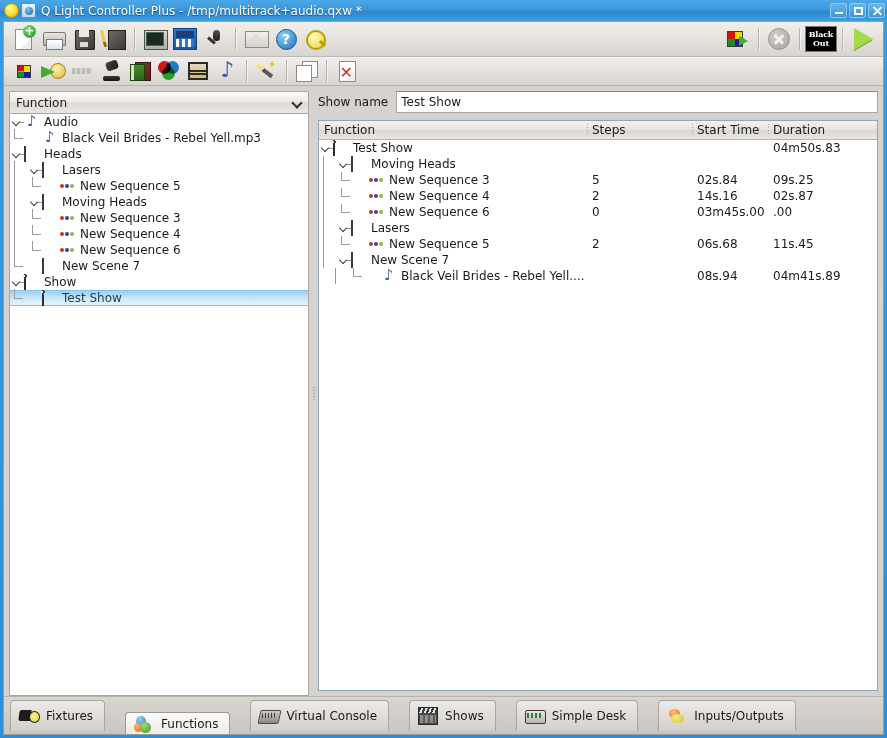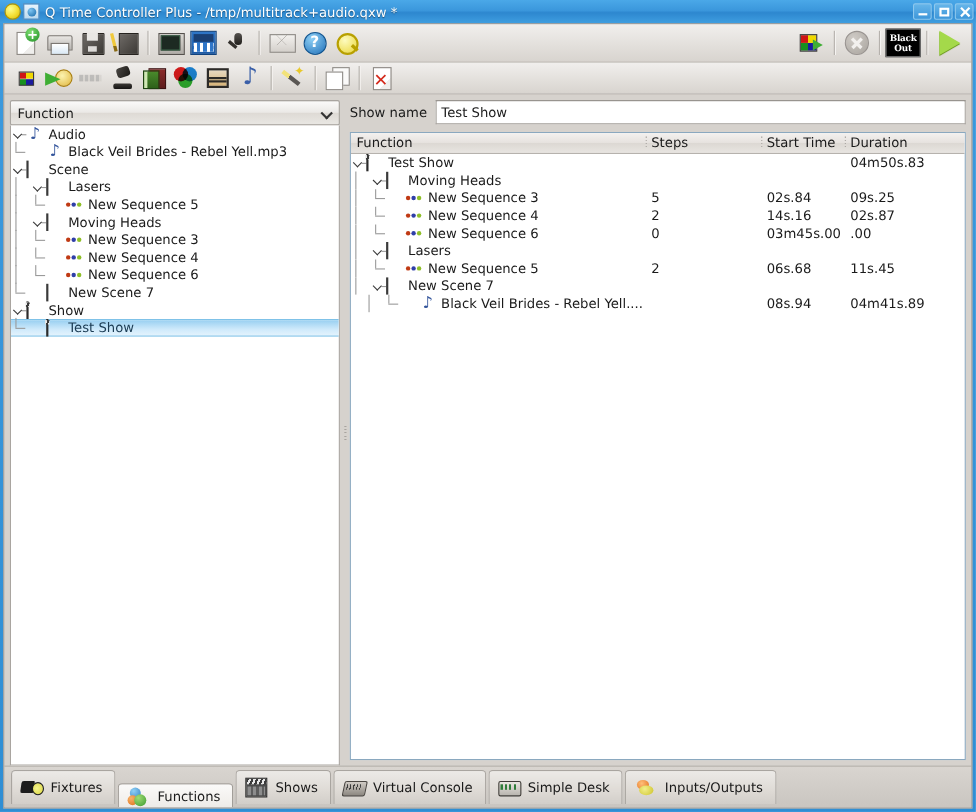--- a/index.html
+++ b/index.html
@@ -295,21 +295,21 @@
   .dname { display: flex; align-items: center; overflow: hidden; }
   .dcell { flex: 0 0 auto; }
 
   
   .tabbar {
     flex: 0 0 auto; height: 38px;
     background: linear-gradient(to bottom, #d9d5d0, #c9c5c0);
     border-top: 1px solid #b5b1ac;
     display: flex; align-items: flex-end;
     padding: 0 6px;
-    gap: 2px;
+    gap: 20px;
   }
   .tab {
     height: 31px;
     display: flex; align-items: center; gap: 7px;
     padding: 0 11px 0 8px;
     background: linear-gradient(to bottom, #eceae7 0%, #dedad5 60%, #d2cec9 100%);
     border: 1px solid #a9a5a0;
     border-bottom: none;
     border-radius: 4px 4px 0 0;
     font-size: 12px; color: #1a1a1a;
@@ -654,21 +654,21 @@
 </head>
 <body>
 
 <div class="window">
 
   <div class="titlebar">
     <div class="title-icons">
       <span class="ico-sun"></span>
       <span class="ico-app"></span>
     </div>
-    <div class="title-text">Q Time Controller Plus - /tmp/multitrack+audio.qxw *</div>
+    <div class="title-text">Q Light Controller Plus - /tmp/multitrack+audio.qxw *</div>
     <div class="win-btns">
       <div class="wbtn min">
           <i></i>
         </div>
       <div class="wbtn max">
           <i></i>
         </div>
       <div class="wbtn cls">
           <i></i>
           <i></i>
@@ -790,21 +790,21 @@
             </div>
             <div class="trow">
               <span class="branch ell"></span>
               <span class="exp"></span>
               <span class="ic ic-note"></span>
               <span>Black Veil Brides - Rebel Yell.mp3</span>
             </div>
             <div class="trow">
               <span class="exp open"></span>
               <span class="ic"><span class="ic-scene"></span></span>
-              <span>Scene</span>
+              <span>Heads</span>
             </div>
             <div class="trow">
               <span class="vline"></span>
               <span class="exp open"></span>
               <span class="ic"><span class="ic-scene"></span></span>
               <span>Lasers</span>
             </div>
             <div class="trow">
               <span class="vline"></span>
               <span class="branch ell"></span>
@@ -1022,26 +1022,26 @@
           <span class="ti ti-fixture"></span>
           <span>Fixtures</span>
         </div>
         <div class="tab active">
           <span class="ti ti-func">
             <i></i>
           </span>
           <span>Functions</span>
         </div>
         <div class="tab">
+          <span class="ti ti-vc"></span>
+          <span>Virtual Console</span>
+        </div>
+        <div class="tab">
           <span class="ti ti-show2"></span>
           <span>Shows</span>
-        </div>
-        <div class="tab">
-          <span class="ti ti-vc"></span>
-          <span>Virtual Console</span>
         </div>
         <div class="tab">
           <span class="ti ti-desk"></span>
           <span>Simple Desk</span>
         </div>
         <div class="tab">
           <span class="ti ti-io"></span>
           <span>Inputs/Outputs</span>
         </div>
       </div>

